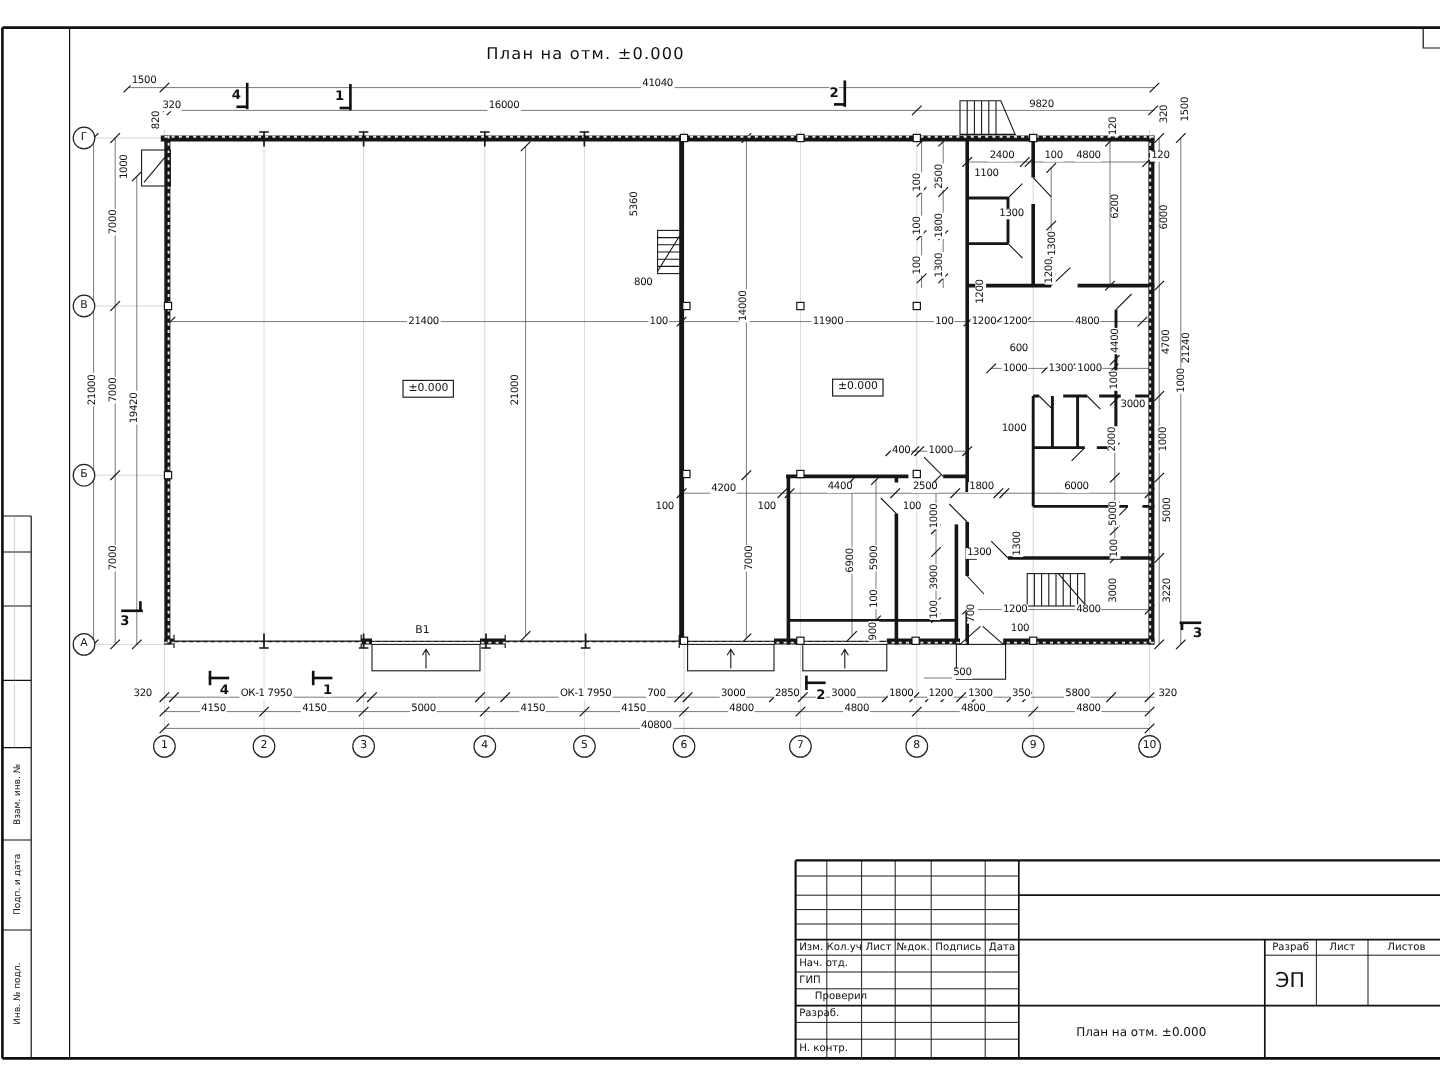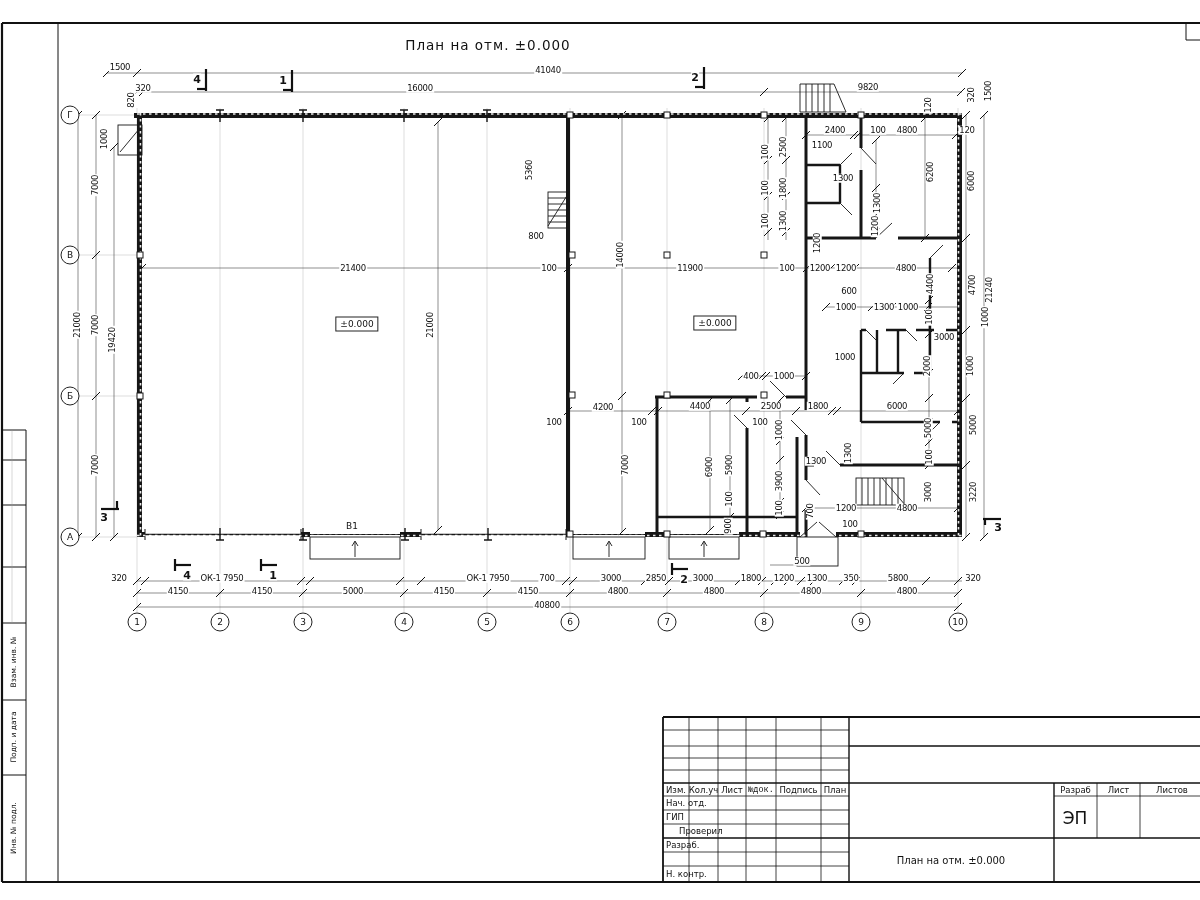--- a/index.html
+++ b/index.html
@@ -444,23 +444,23 @@
     <span class="mk" style="left: 283px; top: 80px;">1</span>
     <span class="mk" style="left: 695px; top: 77px;">2</span>
     <span class="mk" style="left: 187px; top: 575px;">4</span>
     <span class="mk" style="left: 273px; top: 575px;">1</span>
     <span class="mk" style="left: 684px; top: 579px;">2</span>
     <span class="mk" style="left: 104px; top: 517px;">3</span>
     <span class="mk" style="left: 998px; top: 527px;">3</span>
     <span class="tbt" style="left: 676px; top: 790px;">Изм.</span>
     <span class="tbt" style="left: 703.5px; top: 790px;">Кол.уч</span>
     <span class="tbt" style="left: 732px; top: 790px;">Лист</span>
-    <span class="tbt" style="left: 761px; top: 790px; font-family: Liberation Mono, monospace;">№док.</span>
+    <span class="tbt" style="left: 761px; top: 790px;">№док.</span>
     <span class="tbt" style="left: 798.5px; top: 790px;">Подпись</span>
-    <span class="tbt" style="left: 835px; top: 790px;">План</span>
+    <span class="tbt" style="left: 835px; top: 790px;">Дата</span>
     <span class="tbt left" style="left: 666px; top: 803px;">Нач. отд.</span>
     <span class="tbt left" style="left: 666px; top: 817px; text-align: right;">ГИП</span>
     <span class="tbt left" style="left: 666px; top: 831px; padding-left: 13px;">Проверил</span>
     <span class="tbt left" style="left: 666px; top: 845px;">Разраб.</span>
     <span class="tbt left" style="left: 666px; top: 874px;">Н. контр.</span>
     <span class="tbt" style="left: 1075.5px; top: 790px;">Разраб</span>
     <span class="tbt" style="left: 1118.5px; top: 790px;">Лист</span>
     <span class="tbt" style="left: 1172px; top: 790px;">Листов</span>
     <span class="tbt rot" style="left: 14px; top: 662px;">Взам. инв. №</span>
     <span class="tbt rot" style="left: 14px; top: 737px;">Подп. и дата</span>

